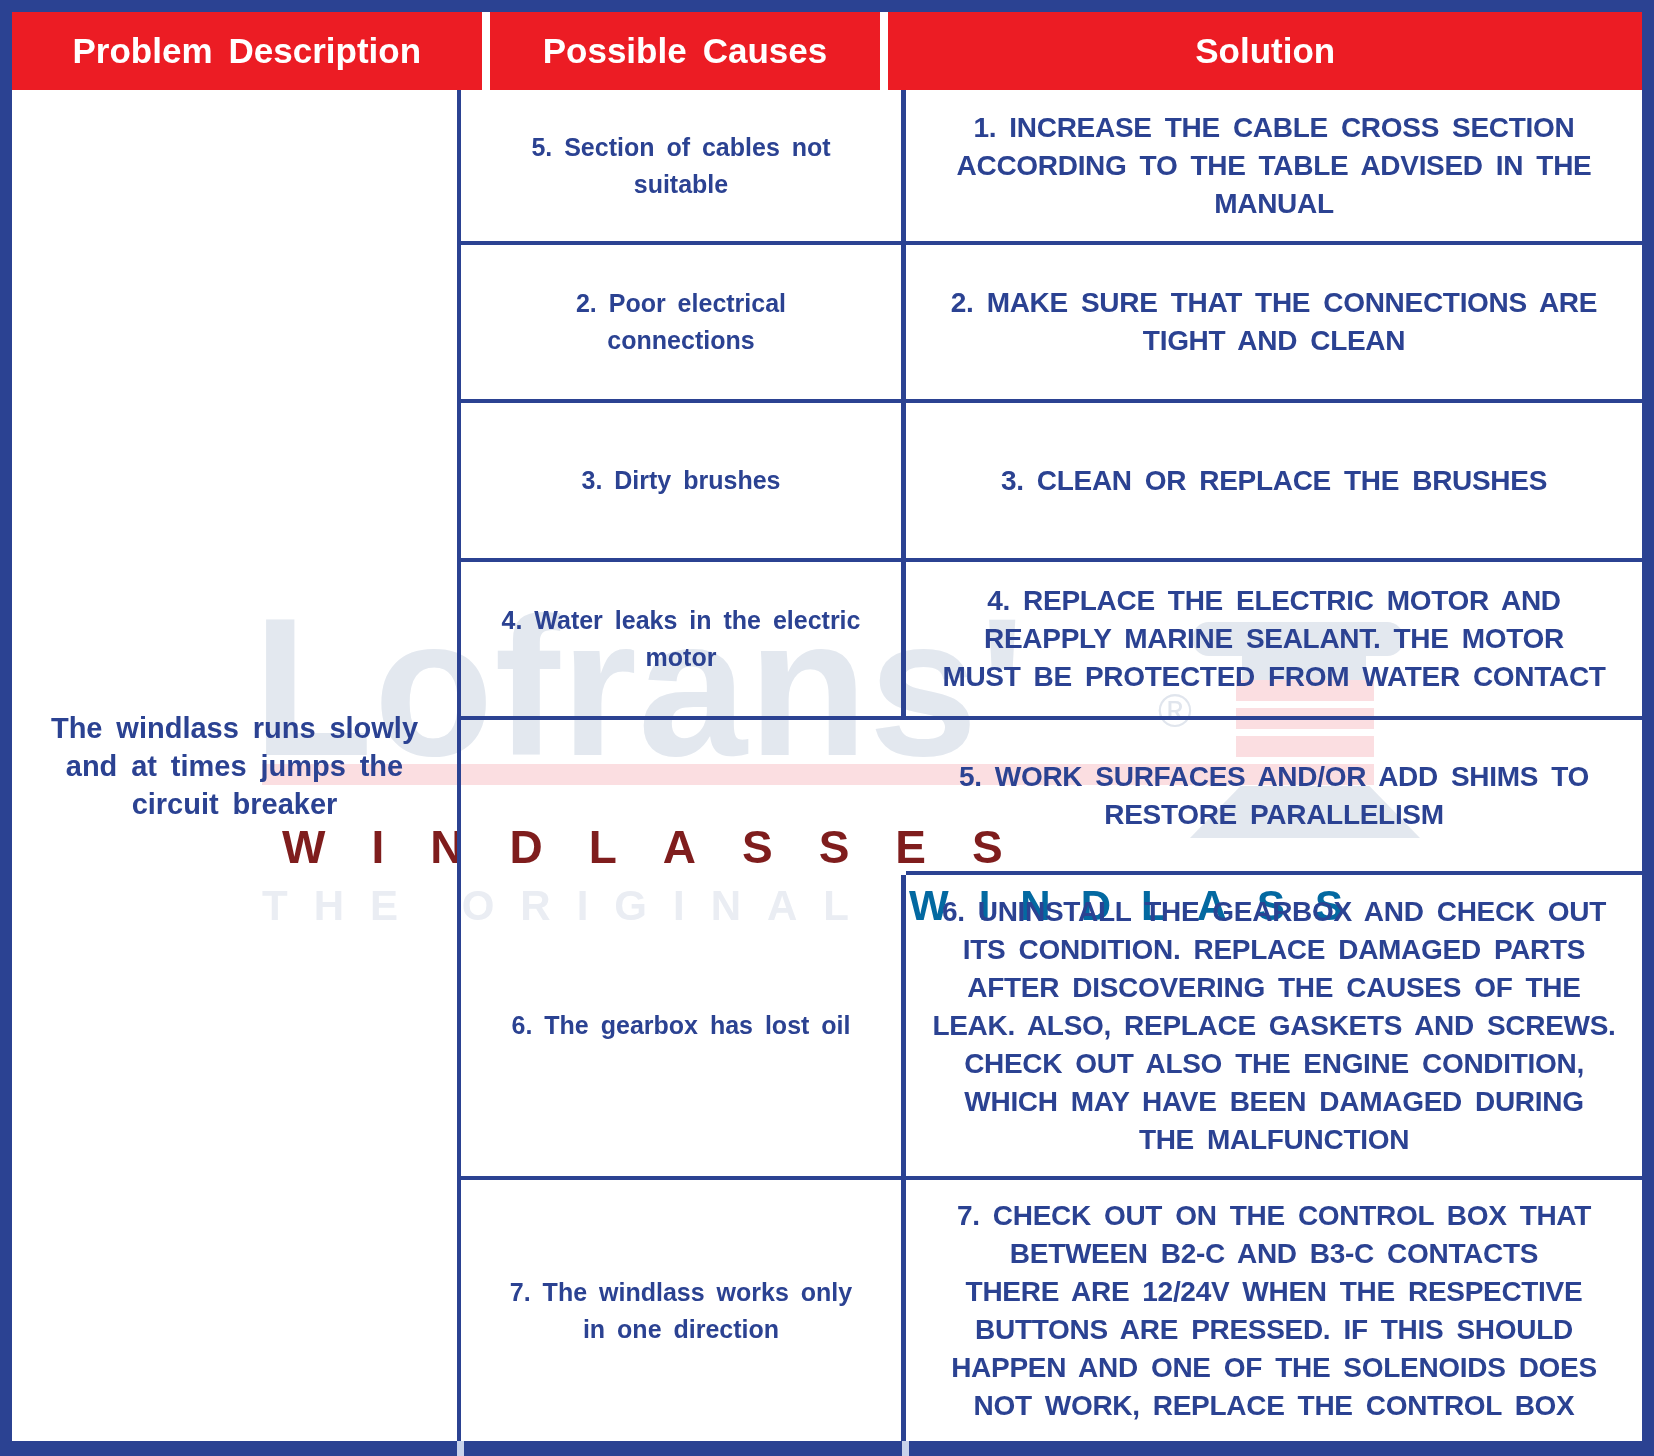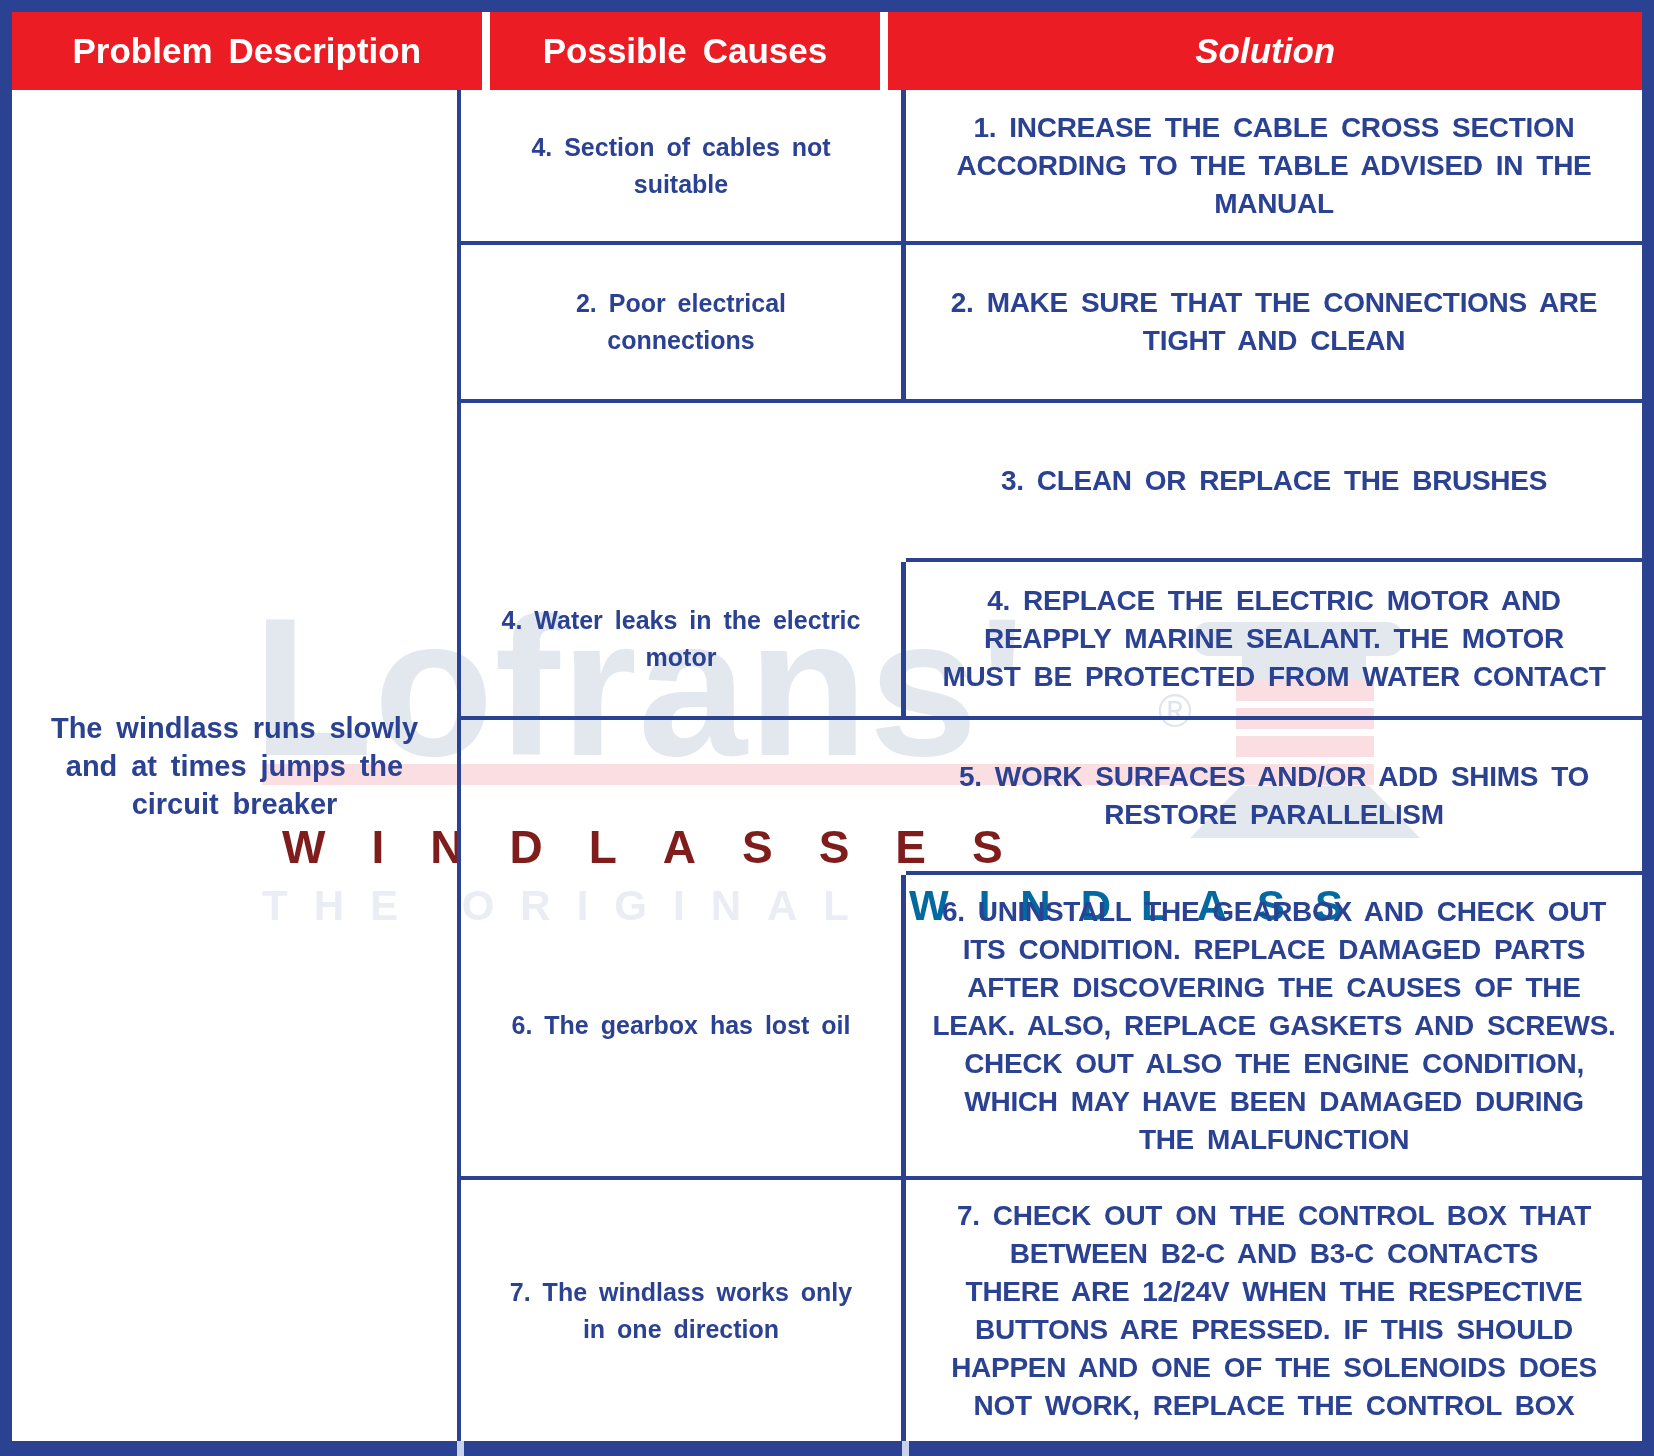--- a/index.html
+++ b/index.html
@@ -55,21 +55,21 @@
   .header-row {
     position:absolute; left:12px; top:12px; width:1630px; height:78px;
     display:flex;
   }
   .header-cell {
     background:#ec1c24; color:#ffffff;
     display:flex; align-items:center; justify-content:center;
     font-size:35px; font-weight:700; word-spacing:0.18em;
   }
   .header-sep { width:9px; height:78px; background:#ffffff; }
-  .hc1 { width:524px; } .hc2 { width:436px; } .hc3 { width:841px;font-style:italic; }
+  .hc1 { width:524px; } .hc2 { width:436px; } .hc3 { width:841px; }
 
   .body-grid {
     position:absolute; left:12px; top:90px; width:1630px; height:1351px;
     display:grid;
     grid-template-columns:449px 445px 736px;
     grid-template-rows:155px 158px 159px 158px 155px 305px 261px;
   }
   .cell {
     box-sizing:border-box; background:transparent;
     display:flex; align-items:center; justify-content:center;
@@ -128,31 +128,32 @@
       <div class="header-cell hc2">Possible Causes</div>
       <div class="header-sep"></div>
       <div class="header-cell hc3">Solution</div>
     </div>
 
     <div class="body-grid">
       <div class="cell problem-cell">The windlass runs slowly
 and at times jumps the
 circuit breaker</div>
 
-      <div class="cell cause-cell r1">4. Section of cables not
+      <div class="cell cause-cell r1">5. Section of cables not
 suitable</div>
       <div class="cell solution-cell r1">1. INCREASE THE CABLE CROSS SECTION
 ACCORDING TO THE TABLE ADVISED IN THE
 MANUAL</div>
 
       <div class="cell cause-cell r2">2. Poor electrical
 connections</div>
       <div class="cell solution-cell r2">2. MAKE SURE THAT THE CONNECTIONS ARE
 TIGHT AND CLEAN</div>
 
+      <div class="cell cause-cell r3">3. Dirty brushes</div>
       <div class="cell solution-cell r3">3. CLEAN OR REPLACE THE BRUSHES</div>
 
       <div class="cell cause-cell r4">4. Water leaks in the electric
 motor</div>
       <div class="cell solution-cell r4">4. REPLACE THE ELECTRIC MOTOR AND
 REAPPLY MARINE SEALANT. THE MOTOR
 MUST BE PROTECTED FROM WATER CONTACT</div>
 
       <div class="cell solution-cell r5">5. WORK SURFACES AND/OR ADD SHIMS TO
 RESTORE PARALLELISM</div>

